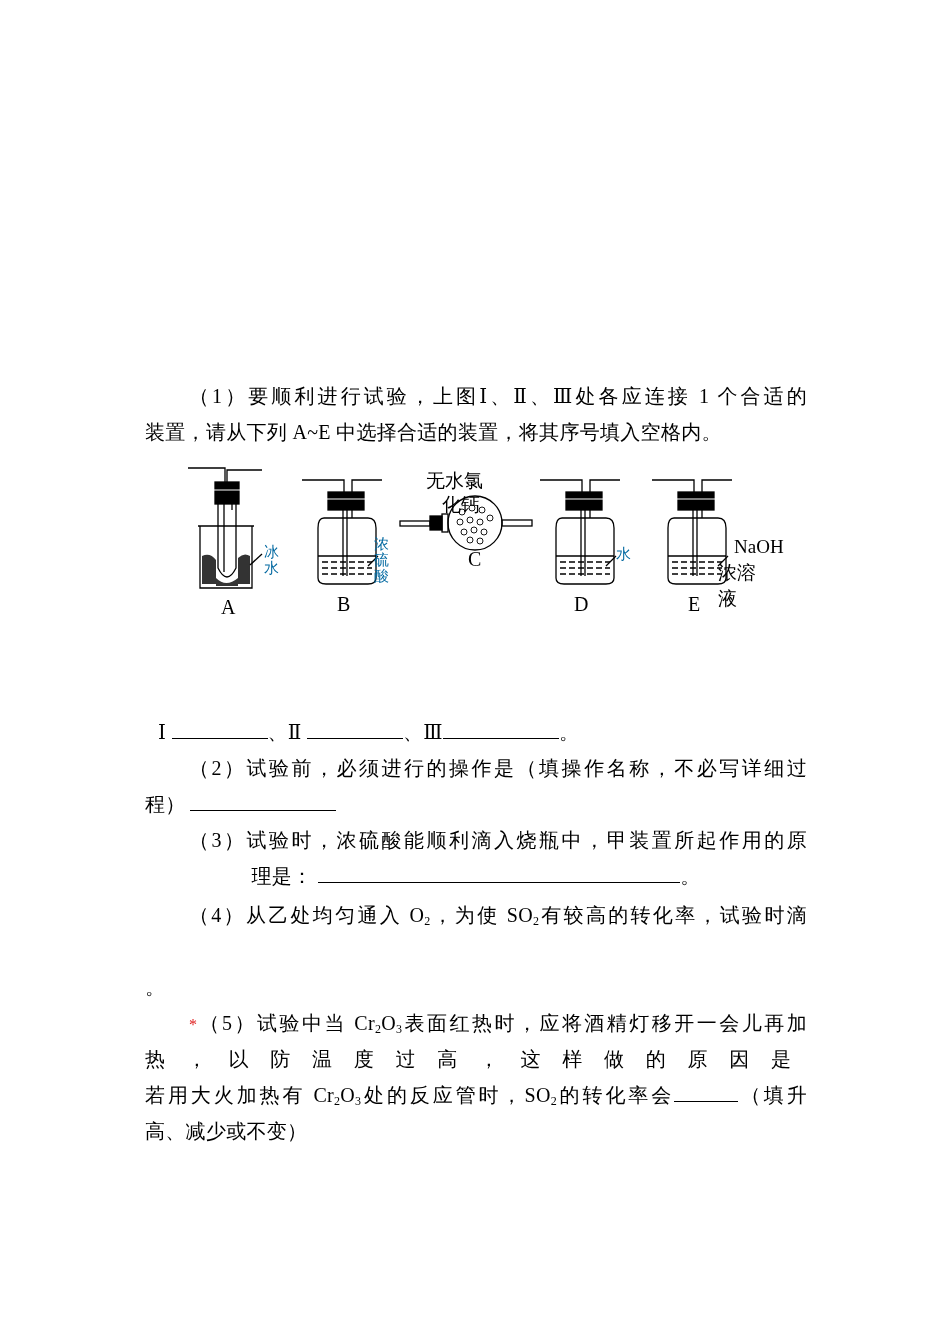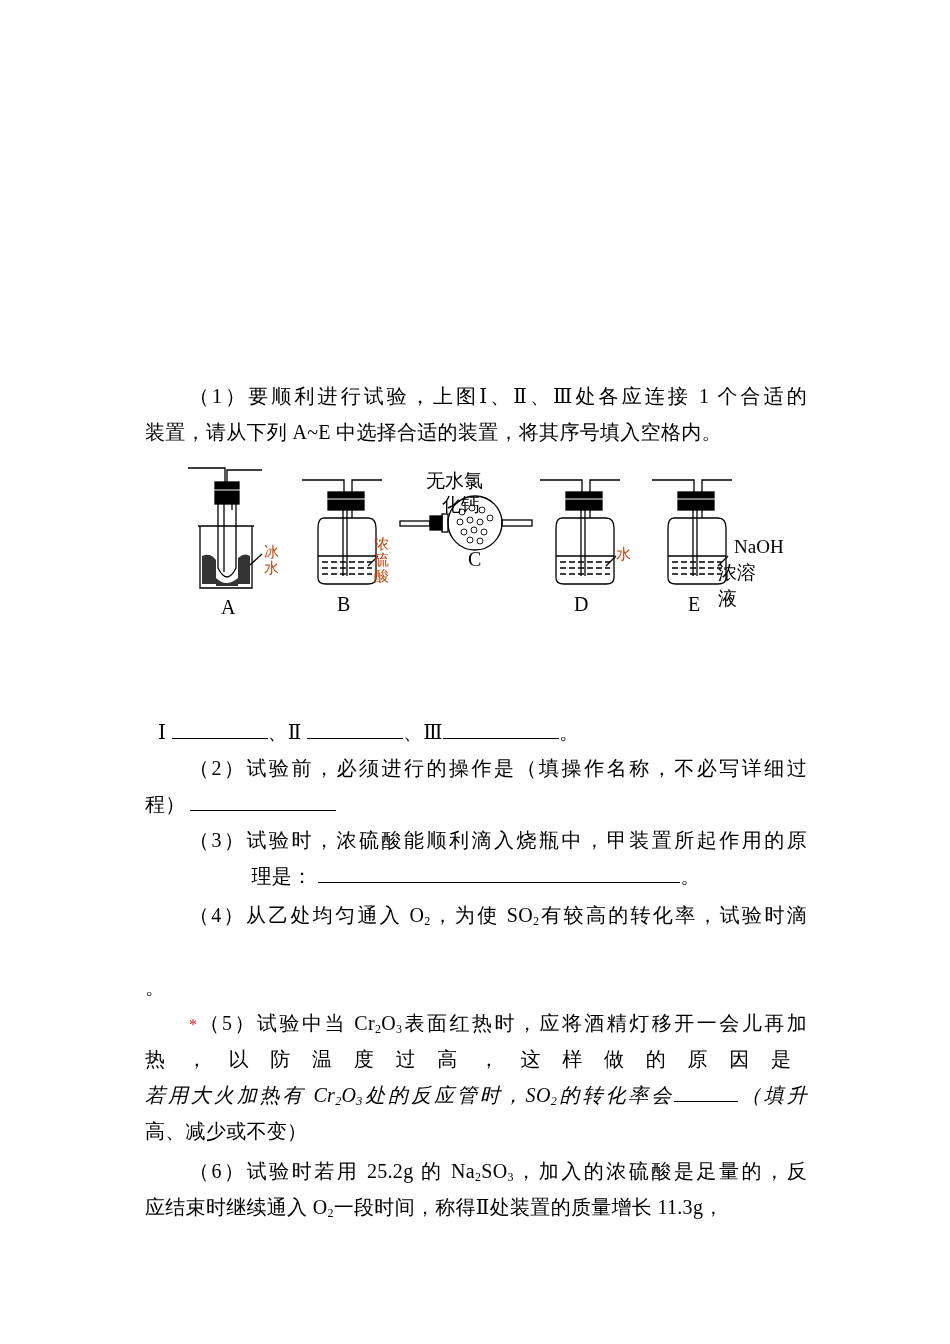--- a/index.html
+++ b/index.html
@@ -8,21 +8,21 @@
   .page { position: absolute; left: 0; top: 0; width: 950px; height: 1344px; }
   .para { position: absolute; left: 145px; width: 662px; font-size: 20px; line-height: 36px;
           letter-spacing: 0.3px; }
   .indent { text-indent: 44px; }
   .just { text-align: justify; text-align-last: justify; }
   .blank { display: inline-block; border-bottom: 1.5px solid #000; height: 22px; vertical-align: baseline; }
   sub { font-size: 12px; vertical-align: -3px; line-height: 0; }
   .star { color: #e02020; font-size: 16px; }
   .figure { position: absolute; left: 180px; top: 460px; width: 620px; height: 165px; }
   .fig-label { position: absolute; font-size: 20px; font-family: "Liberation Serif", serif; }
-  .fig-note { position: absolute; font-size: 15px; line-height: 16px; color: #c2410c; }
+  .fig-note { position: absolute; font-size: 15px; line-height: 16px; color: #0369a1; }
   .fig-note-big { position: absolute; font-size: 19px; line-height: 26px; }
 </style>
 </head>
 <body>
 
 <div class="page">
 
   <div class="para indent just" style="top:378px;"><span>（1）要顺利进行试验，上图Ⅰ、Ⅱ、Ⅲ处各应连接 1 个合适的</span></div>
   <div class="para" style="top:414px;"><span>装置，请从下列 A~E 中选择合适的装置，将其序号填入空格内。</span></div>
 
@@ -138,19 +138,17 @@
   <div class="para" style="top:786px;"><span>程）</span><span class="blank" style="width:146px;margin-left:4px;"></span></div>
 
   <div class="para indent just" style="top:822px;"><span>（3）试验时，浓硫酸能顺利滴入烧瓶中，甲装置所起作用的原</span></div>
   <div class="para" style="top:858px;text-align:center;"><span>理是：</span><span class="blank" style="width:362px;margin-left:6px;"></span><span>。</span></div>
 
   <div class="para indent just" style="top:897px;"><span>（4）从乙处均匀通入 O</span><sub>2</sub><span>，为使 SO</span><sub>2</sub><span>有较高的转化率，试验时滴</span></div>
   <div class="para" style="top:969px;"><span>。</span></div>
 
   <div class="para just" style="top:1005px;padding-left:44px;width:618px;"><span class="star">*</span><span>（5）试验中当 Cr</span><sub>2</sub><span>O</span><sub>3</sub><span>表面红热时，应将酒精灯移开一会儿再加</span></div>
   <div class="para just" style="top:1041px;letter-spacing:16px;"><span>热，以防温度过高，这样做的原因是</span></div>
-  <div class="para just" style="top:1077px;font-style:italic;"><span>若用大火加热有 Cr</span><sub>2</sub><span>O</span><sub>3</sub><span>处的反应管时，SO</span><sub>2</sub><span>的转化率会</span><span class="blank" style="width:64px;"></span><span>（填升</span></div>
+  <div class="para just" style="top:1077px;"><span>若用大火加热有 Cr</span><sub>2</sub><span>O</span><sub>3</sub><span>处的反应管时，SO</span><sub>2</sub><span>的转化率会</span><span class="blank" style="width:64px;"></span><span>（填升</span></div>
   <div class="para" style="top:1113px;"><span>高、减少或不变）</span></div>
 
-  <div class="para indent just" style="top:1153px;"><span>（6）试验时若用 25.2g 的 Na</span><sub>2</sub><span>SO</span><sub>3</sub><span>，加入的浓硫酸是足量的，反</span></div>
-  <div class="para" style="top:1189px;"><span>应结束时继续通入 O</span><sub>2</sub><span>一段时间，称得Ⅱ处装置的质量增长 11.3g，</span></div>
 
 </div>
 
 </body></html>

